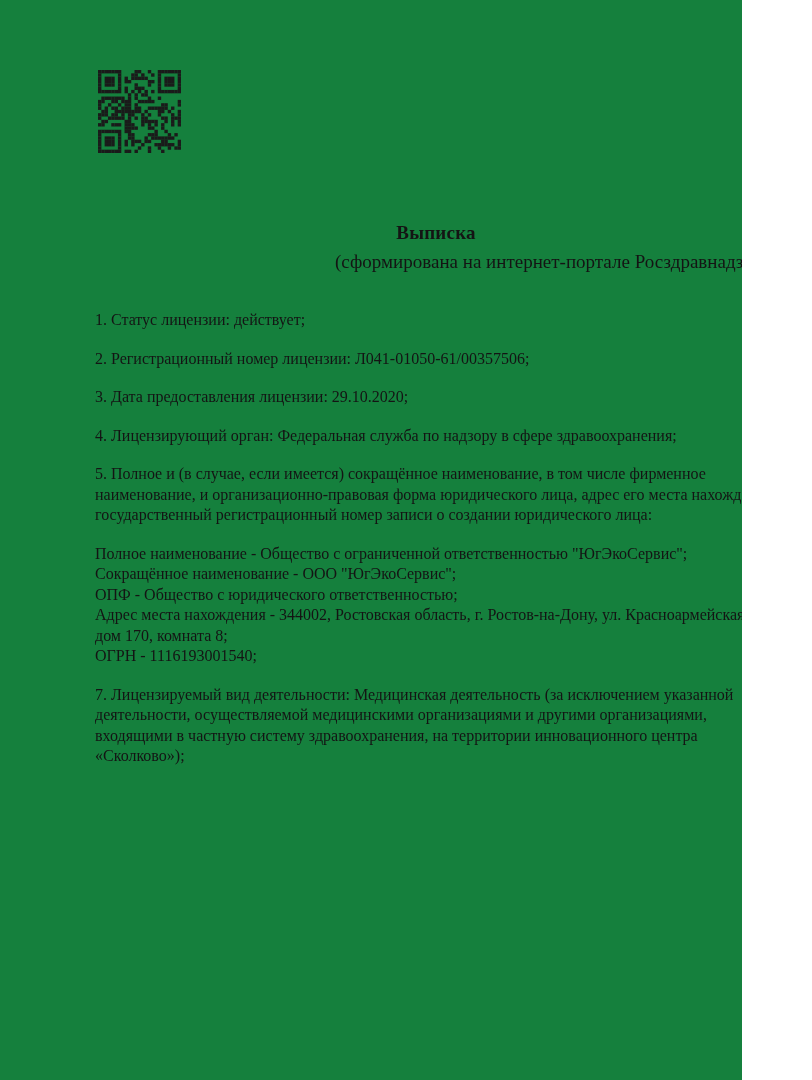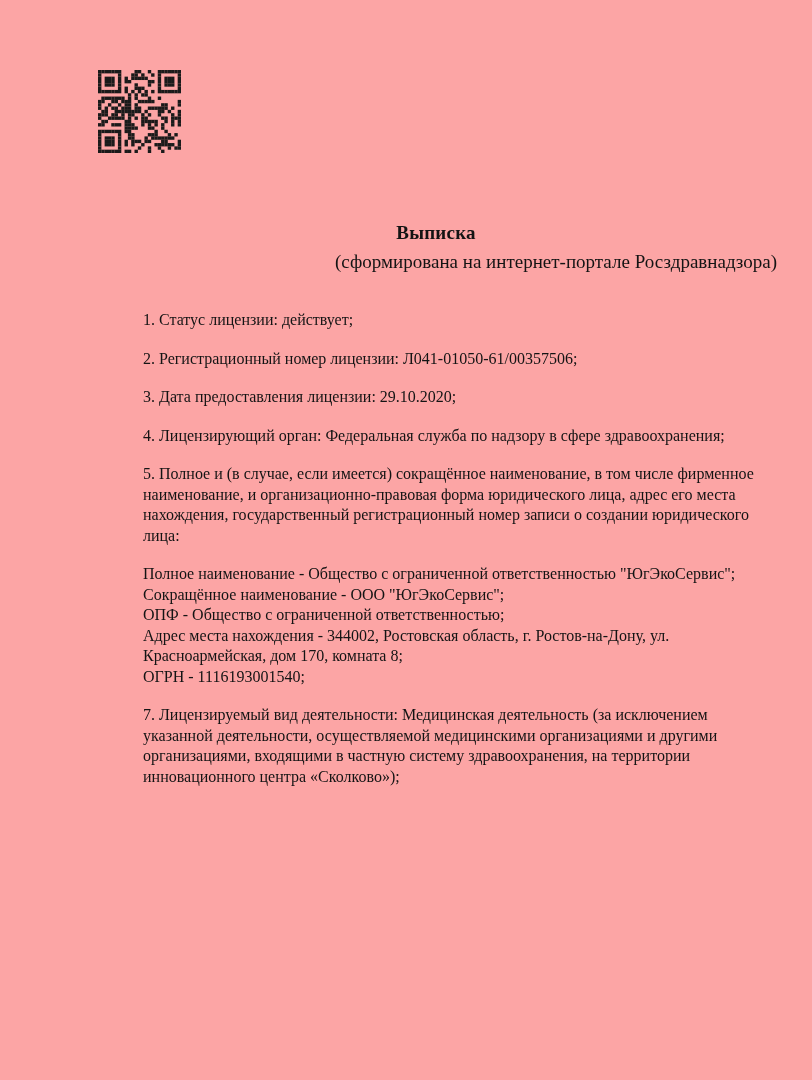--- a/index.html
+++ b/index.html
@@ -2,23 +2,23 @@
 <html lang="ru"><head>
 <meta charset="utf-8">
 <style>
   html, body {
     margin: 0;
     padding: 0;
     background: #ffffff;
   }
   .page {
     position: relative;
-    width: 812px;
+    width: 742px;
     height: 1080px;
-    background: #fca5a5;
+    background: #15803d;
     overflow: hidden;
     font-family: "Liberation Serif", "DejaVu Serif", serif;
     color: #141414;
   }
   .qr {
     position: absolute;
     left: 98px;
     top: 70px;
     width: 83px;
     height: 83px;
@@ -40,21 +40,20 @@
   .note {
     text-align: right;
     font-size: 19px;
     line-height: 17px;
     margin-top: 7px;
   }
   .body-text {
     margin-top: 40px;
     font-size: 16px;
     line-height: 20.5px;
-    margin-left: 48px;
   }
   .body-text p {
     margin: 0 0 18px 0;
   }
   .org-details .line {
     display: block;
   }
 </style>
 </head>
 <body>
@@ -387,21 +386,21 @@
 
       <p>3. Дата предоставления лицензии: 29.10.2020;</p>
 
       <p>4. Лицензирующий орган: Федеральная служба по надзору в сфере здравоохранения;</p>
 
       <p>5. Полное и (в случае, если имеется) сокращённое наименование, в том числе фирменное наименование, и организационно-правовая форма юридического лица, адрес его места нахождения, государственный регистрационный номер записи о создании юридического лица:</p>
 
       <p class="org-details">
         <span class="line">Полное наименование - Общество с ограниченной ответственностью "ЮгЭкоСервис";</span>
         <span class="line">Сокращённое наименование - ООО "ЮгЭкоСервис";</span>
-        <span class="line">ОПФ - Общество с ограниченной ответственностью;</span>
+        <span class="line">ОПФ - Общество с юридического ответственностью;</span>
         <span class="line">Адрес места нахождения - 344002, Ростовская область, г. Ростов-на-Дону, ул. Красноармейская, дом 170, комната 8;</span>
         <span class="line">ОГРН - 1116193001540;</span>
       </p>
 
 
       <p>7. Лицензируемый вид деятельности: Медицинская деятельность (за исключением указанной деятельности, осуществляемой медицинскими организациями и другими организациями, входящими в частную систему здравоохранения, на территории инновационного центра «Сколково»);</p>
 
 
 
     </div>

